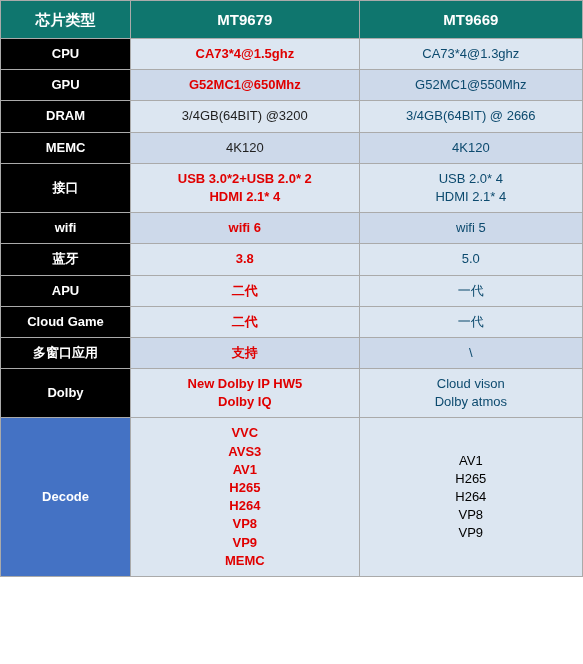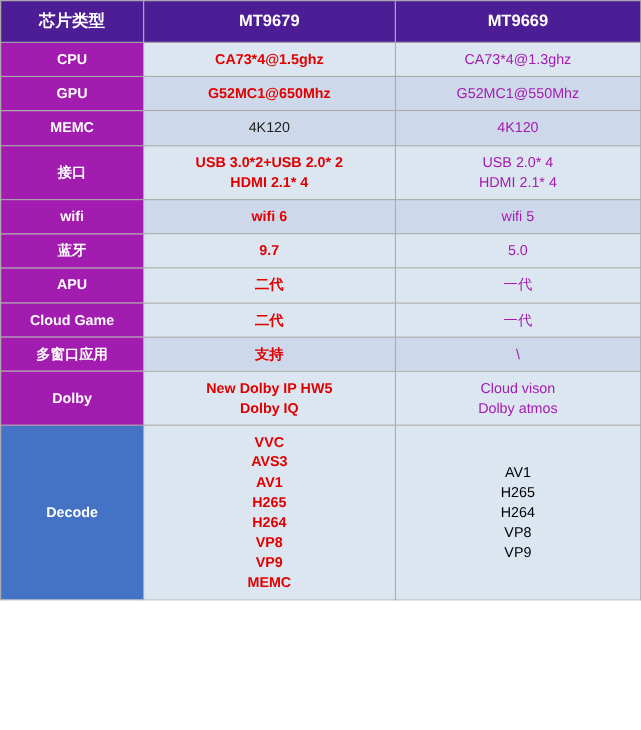--- a/index.html
+++ b/index.html
@@ -14,40 +14,40 @@
       border-collapse: collapse;
     }
     .comparison-table th, .comparison-table td {
       border: 1px solid #aaa;
       text-align: center;
       vertical-align: middle;
       padding: 6px 4px;
       line-height: 1.4;
     }
     .header-row th {
-      background-color: #4c1d95;
+      background-color: #0f766e;
       color: #fff;
       font-weight: bold;
       font-size: 15px;
       padding: 8px 4px;
     }
     .label-cell {
-      background-color: #a21caf;
+      background-color: #000000;
       color: #fff;
       font-weight: bold;
       width: 124px;
     }
     .value-cell {
       background-color: #dce6f1;
       color: #1f1f1f;
       width: 218px;
     }
     .value-cell-alt {
       background-color: #dce6f1;
-      color: #a21caf;
+      color: #0c4a6e;
       width: 213px;
     }
     .red-text {
       color: #e00000;
       font-weight: bold;
     }
     
     .row-even .value-cell, .row-even .value-cell-alt {
       background-color: #dce6f1;
     }
@@ -83,38 +83,43 @@
   <tr class="row-even">
         <td class="label-cell">CPU</td>
         <td class="value-cell"><span class="red-text">CA73*4@1.5ghz</span></td>
         <td class="value-cell-alt"><span>CA73*4@1.3ghz</span></td>
       </tr>
       <tr class="row-odd">
         <td class="label-cell">GPU</td>
         <td class="value-cell"><span class="red-text">G52MC1@650Mhz</span></td>
         <td class="value-cell-alt"><span>G52MC1@550Mhz</span></td>
       </tr>
+      <tr class="row-even">
+        <td class="label-cell">DRAM</td>
+        <td class="value-cell"><span>3/4GB(64BIT) @3200</span></td>
+        <td class="value-cell-alt"><span>3/4GB(64BIT) @ 2666</span></td>
+      </tr>
       <tr class="row-odd">
         <td class="label-cell">MEMC</td>
         <td class="value-cell"><span>4K120</span></td>
         <td class="value-cell-alt"><span>4K120</span></td>
       </tr>
       <tr class="row-even">
         <td class="label-cell">接口</td>
         <td class="value-cell"><span class="red-text">USB 3.0*2+USB 2.0* 2</span><br><span class="red-text">HDMI 2.1* 4</span></td>
         <td class="value-cell-alt"><span>USB 2.0* 4</span><br><span>HDMI 2.1* 4</span></td>
       </tr>
       <tr class="row-odd">
         <td class="label-cell">wifi</td>
         <td class="value-cell"><span class="red-text">wifi 6</span></td>
         <td class="value-cell-alt"><span>wifi 5</span></td>
       </tr>
       <tr class="row-even">
         <td class="label-cell">蓝牙</td>
-        <td class="value-cell"><span class="red-text">9.7</span></td>
+        <td class="value-cell"><span class="red-text">3.8</span></td>
         <td class="value-cell-alt"><span>5.0</span></td>
       </tr>
       <tr class="row-even">
         <td class="label-cell">APU</td>
         <td class="value-cell"><span class="red-text">二代</span></td>
         <td class="value-cell-alt"><span>一代</span></td>
       </tr>
       <tr class="row-even">
         <td class="label-cell">Cloud Game</td>
         <td class="value-cell"><span class="red-text">二代</span></td>

